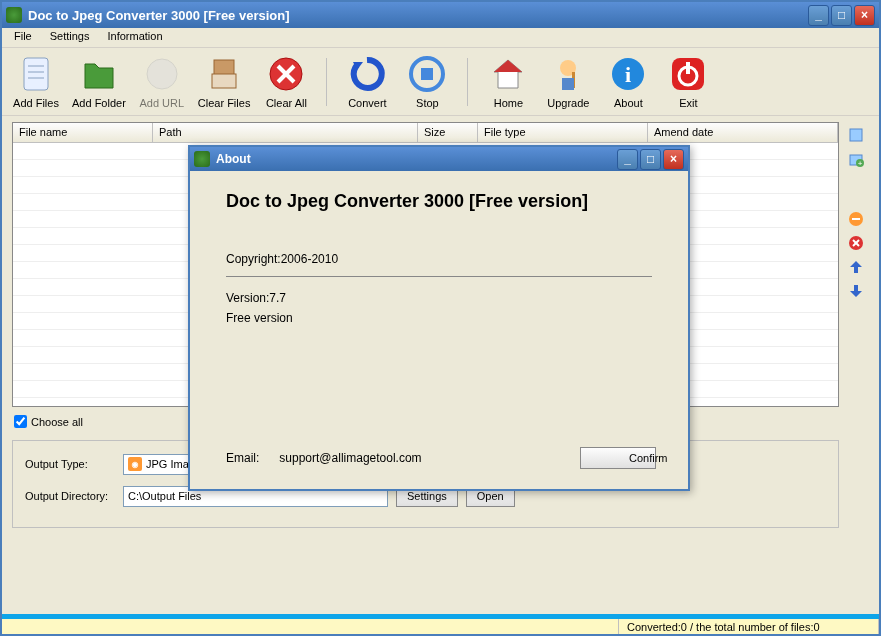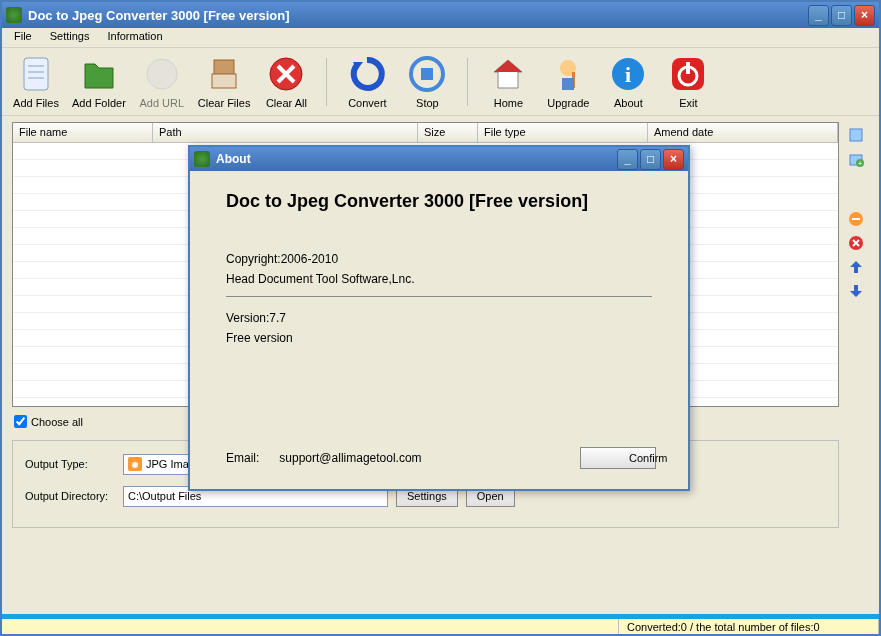--- a/index.html
+++ b/index.html
@@ -492,21 +492,20 @@
     <span>About</span>
     <div class="titlebar-buttons">
       <div class="tb-btn minimize">_</div>
       <div class="tb-btn maximize">□</div>
       <div class="tb-btn close">×</div>
     </div>
   </div>
   <div class="about-body">
     <div class="about-title">Doc to Jpeg Converter 3000 [Free version]</div>
     <div class="about-text">Copyright:2006-2010</div>
-    <div class="about-text">Head Document Tool Software,Lnc.</div>
     <hr class="about-hr">
     <div class="about-text">Version:7.7</div>
     <div class="about-text">Free version</div>
   </div>
   <div class="about-footer">
     <span>Email:</span>
     <span style="width:20px"></span>
     <span>support@allimagetool.com</span>
     <button class="btn">Confirm</button>
   </div>

